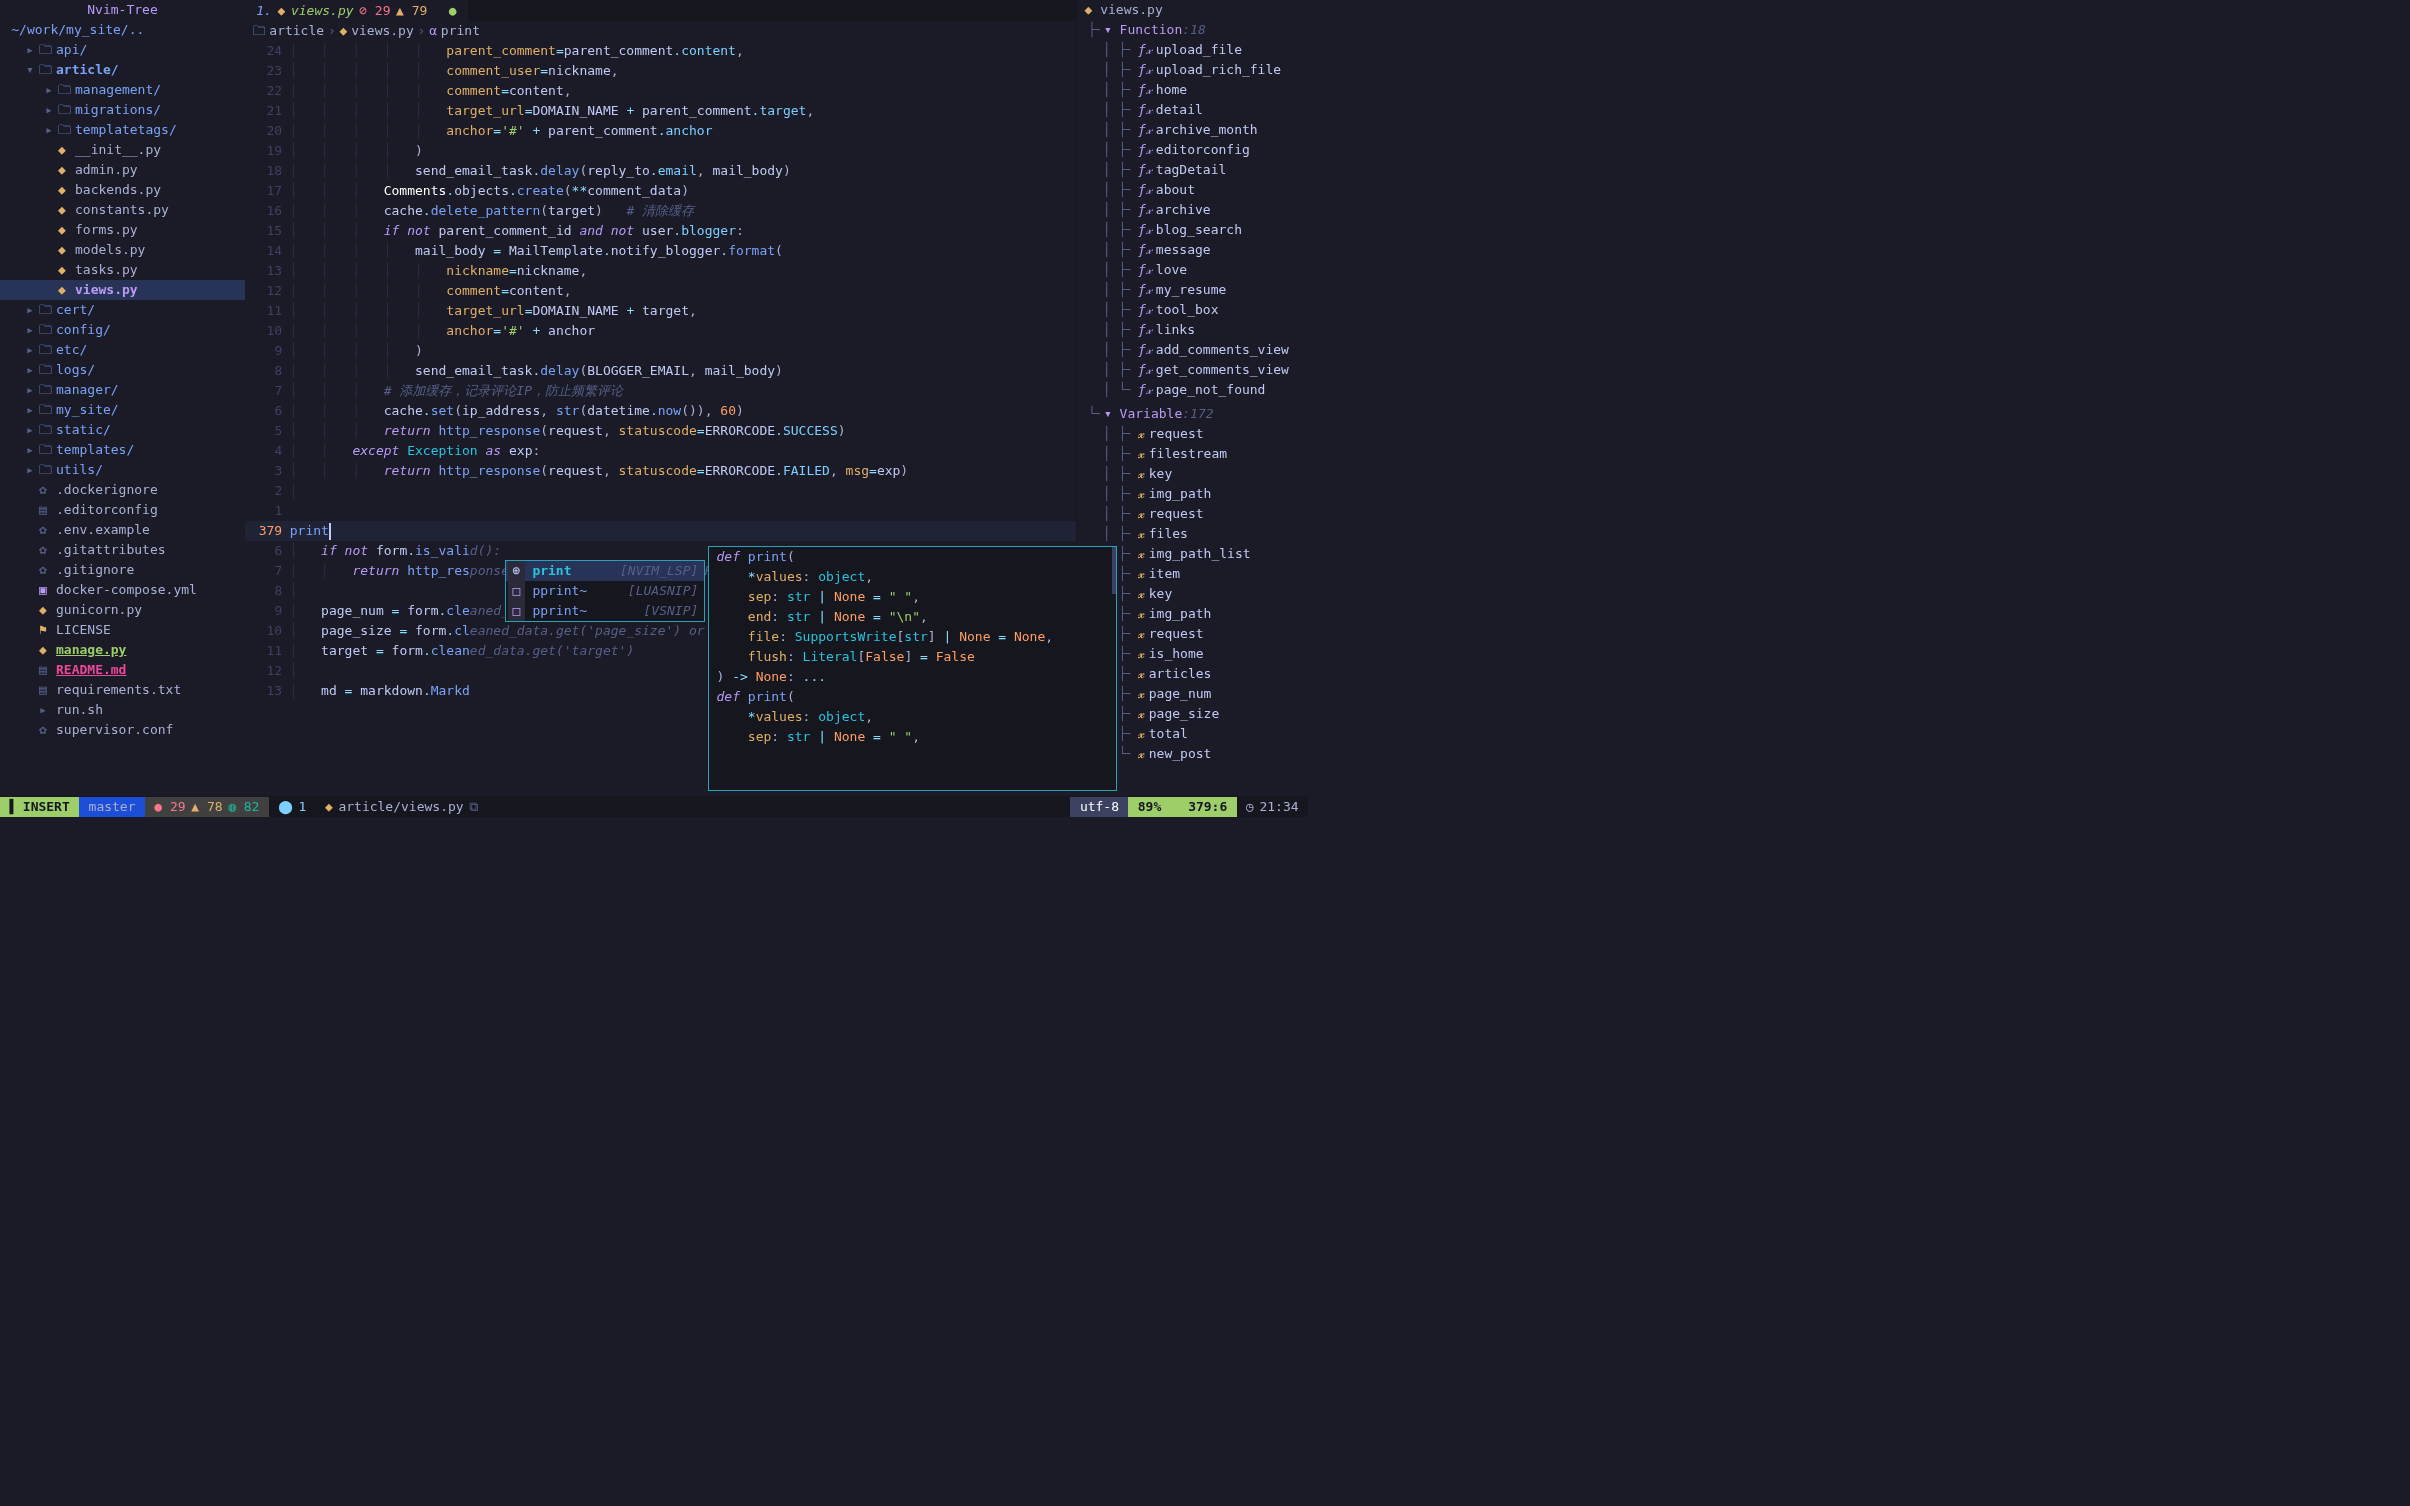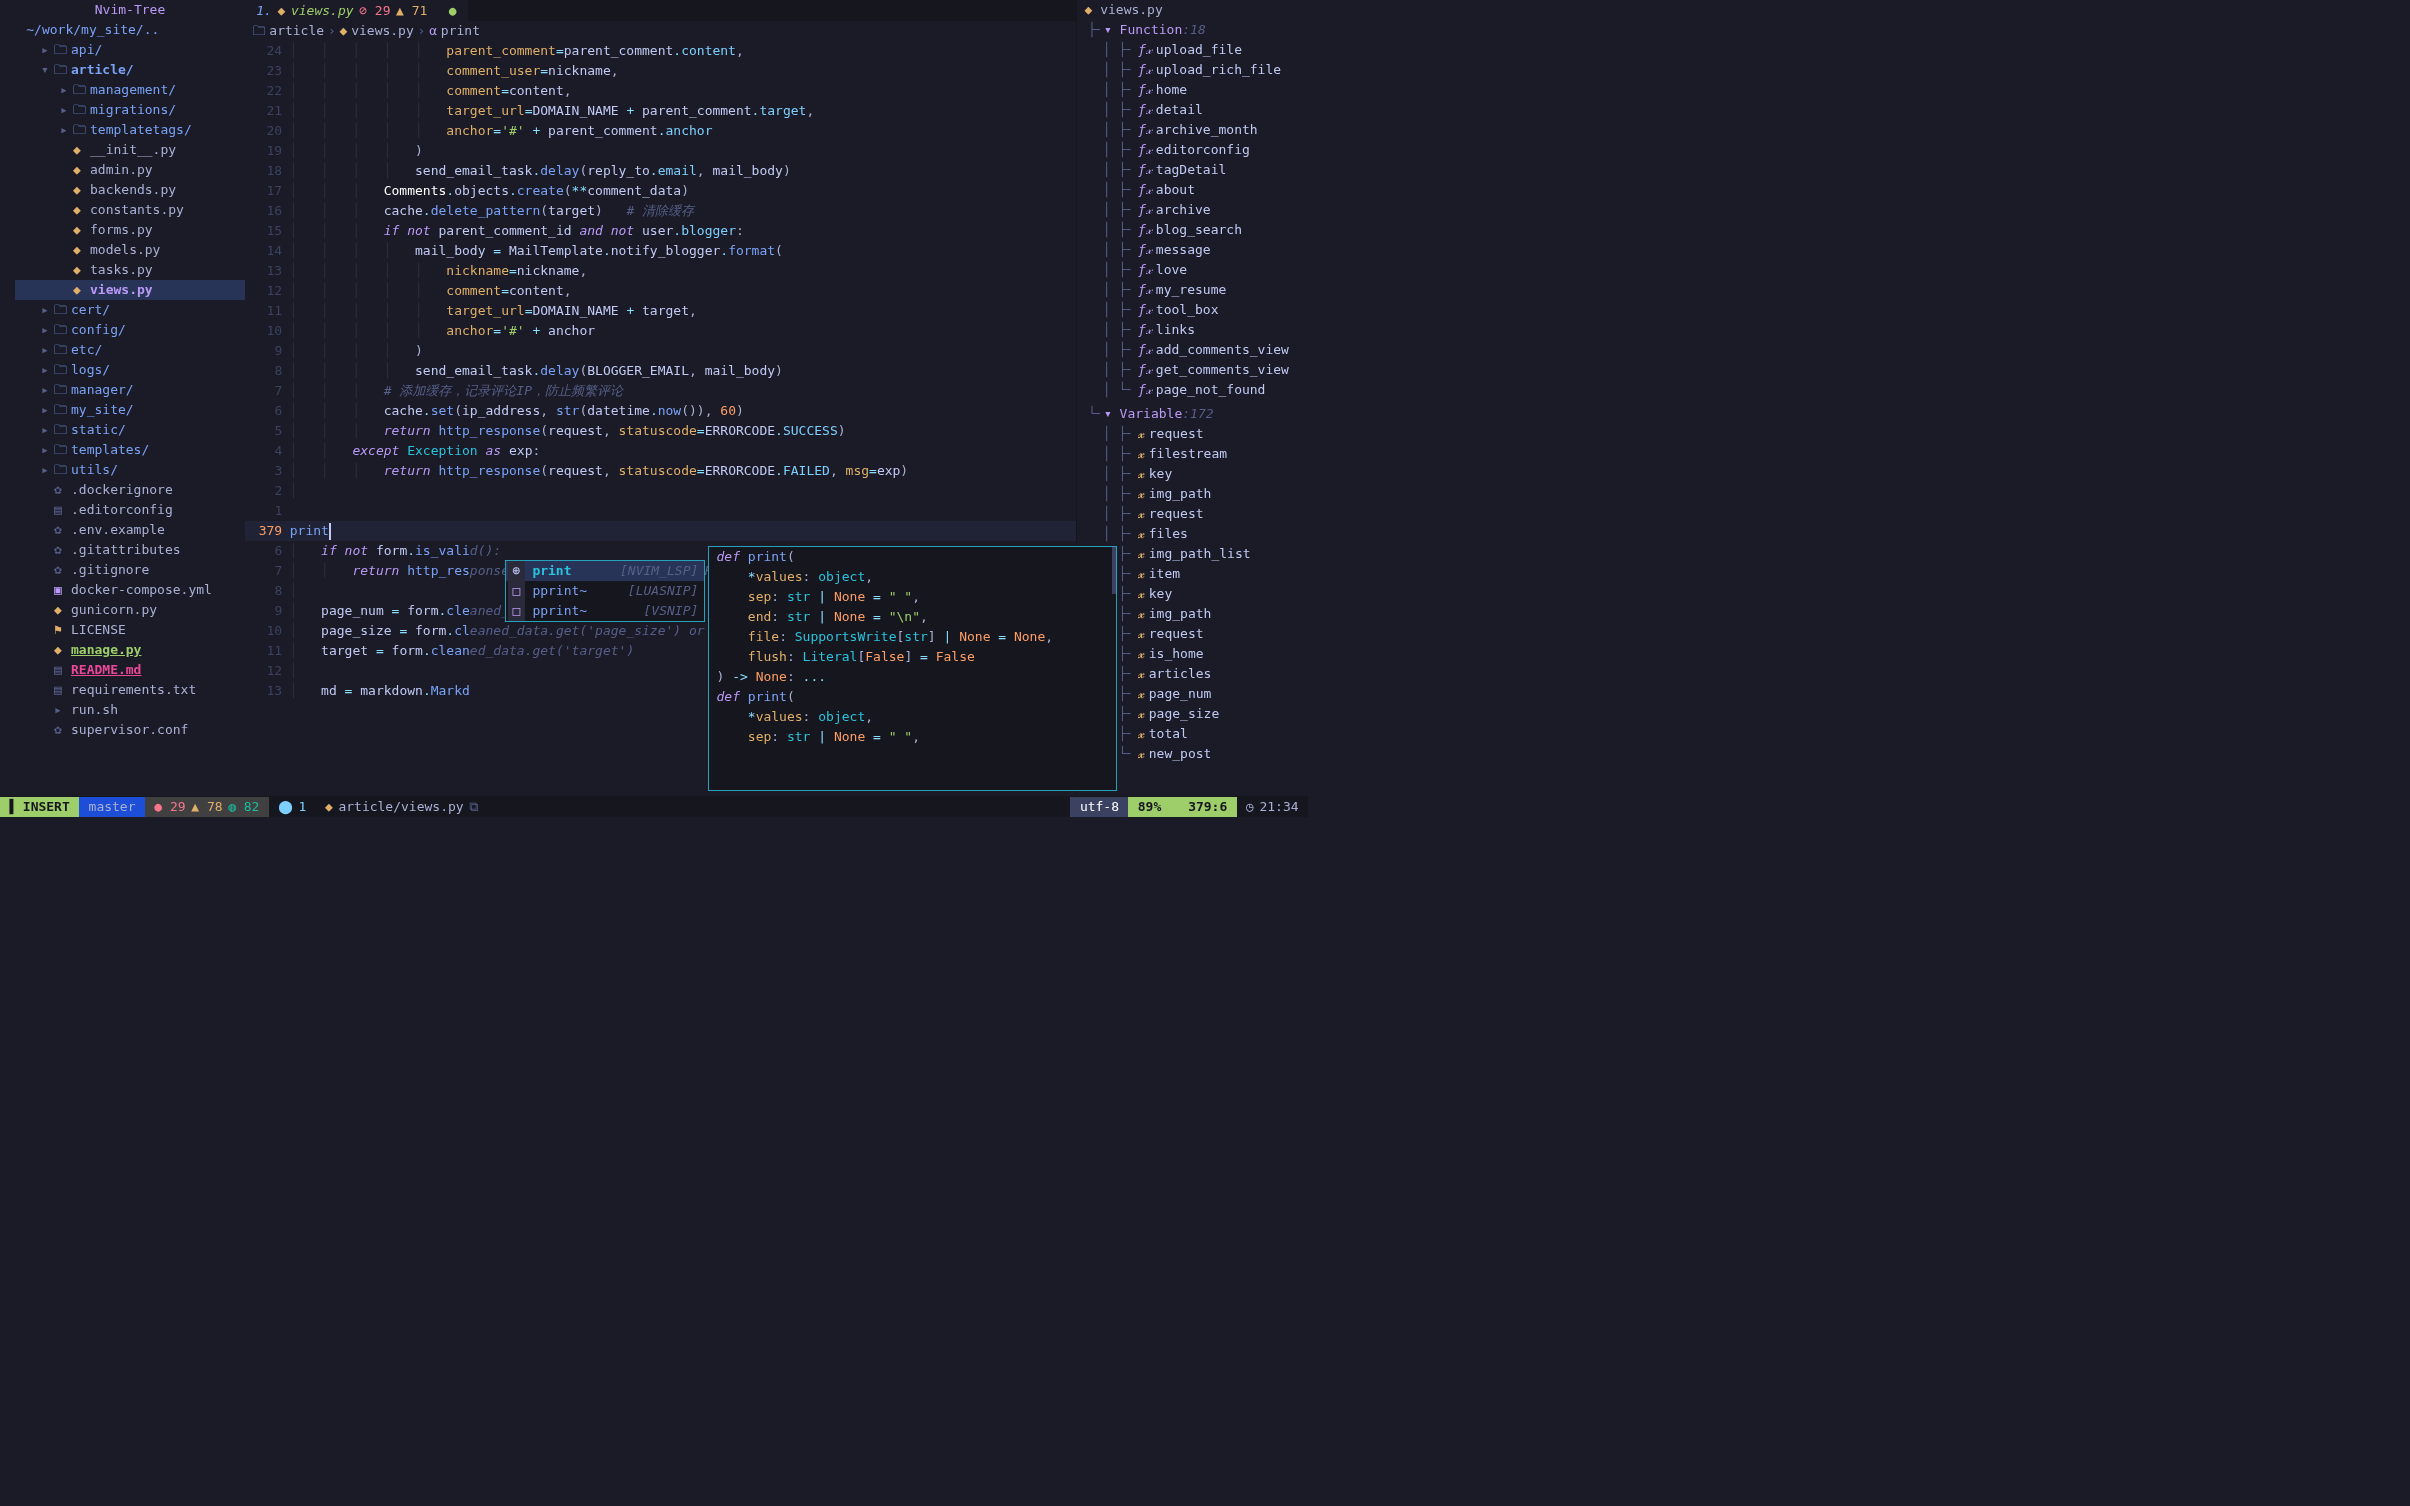--- a/index.html
+++ b/index.html
@@ -8,21 +8,21 @@
     color: #a9b1d6;
     font-family: "Menlo", "Consolas", monospace;
     font-size: 13px;
     line-height: 20px;
     overflow: hidden;
     width: 1308px;
     height: 817px;
   }
   .root { display: flex; flex-direction: column; height: 100%; }
   .main { display: flex; flex: 1; overflow: hidden; }
-  .sidebar-left { width: 245px; background: #1a1b26; display: flex; flex-direction: column; padding-left: 15px; }
+  .sidebar-left { width: 245px; background: #1a1b26; display: flex; flex-direction: column; }
   .tree-title { text-align: center; color: #bb9af7; padding: 0 0 0 0; }
   .tree-path { color: #7aa2f7; padding-left: 11.3px; }
   .tree { flex: 1; overflow: hidden; }
   .tree-row { display: flex; align-items: center; padding-left: 11.3px; white-space: nowrap; cursor: pointer; }
   .tree-row.depth1 { padding-left: 26px; }
   .tree-row.depth2 { padding-left: 45px; }
   .tree-row.sel { background: #283457; }
   .ico { width: 17px; display: inline-block; color: #7dcfff; }
   .ico.folder { color: #7aa2f7; }
   .ico.py { color: #e0af68; }
@@ -297,21 +297,21 @@
         </div>
     </div>
 
     <div class="editor">
       <div class="tabbar">
         <div class="tab">
           <span class="num">1.</span>
           <span class="pyico">◆</span>
           <span class="fname">views.py</span>
           <span class="diag-e">⊘ <span>29</span></span>
-          <span class="diag-w">▲ <span>71</span></span>
+          <span class="diag-w">▲ <span>79</span></span>
           <span class="dot">&nbsp;&nbsp;●</span>
         </div>
       </div>
       <div class="winbar">
         <span style="color:#7aa2f7">🗀</span>
         <span>article</span>
         <span class="sep">›</span>
         <span style="color:#e0af68">◆</span>
         <span>views.py</span>
         <span class="sep">›</span>

